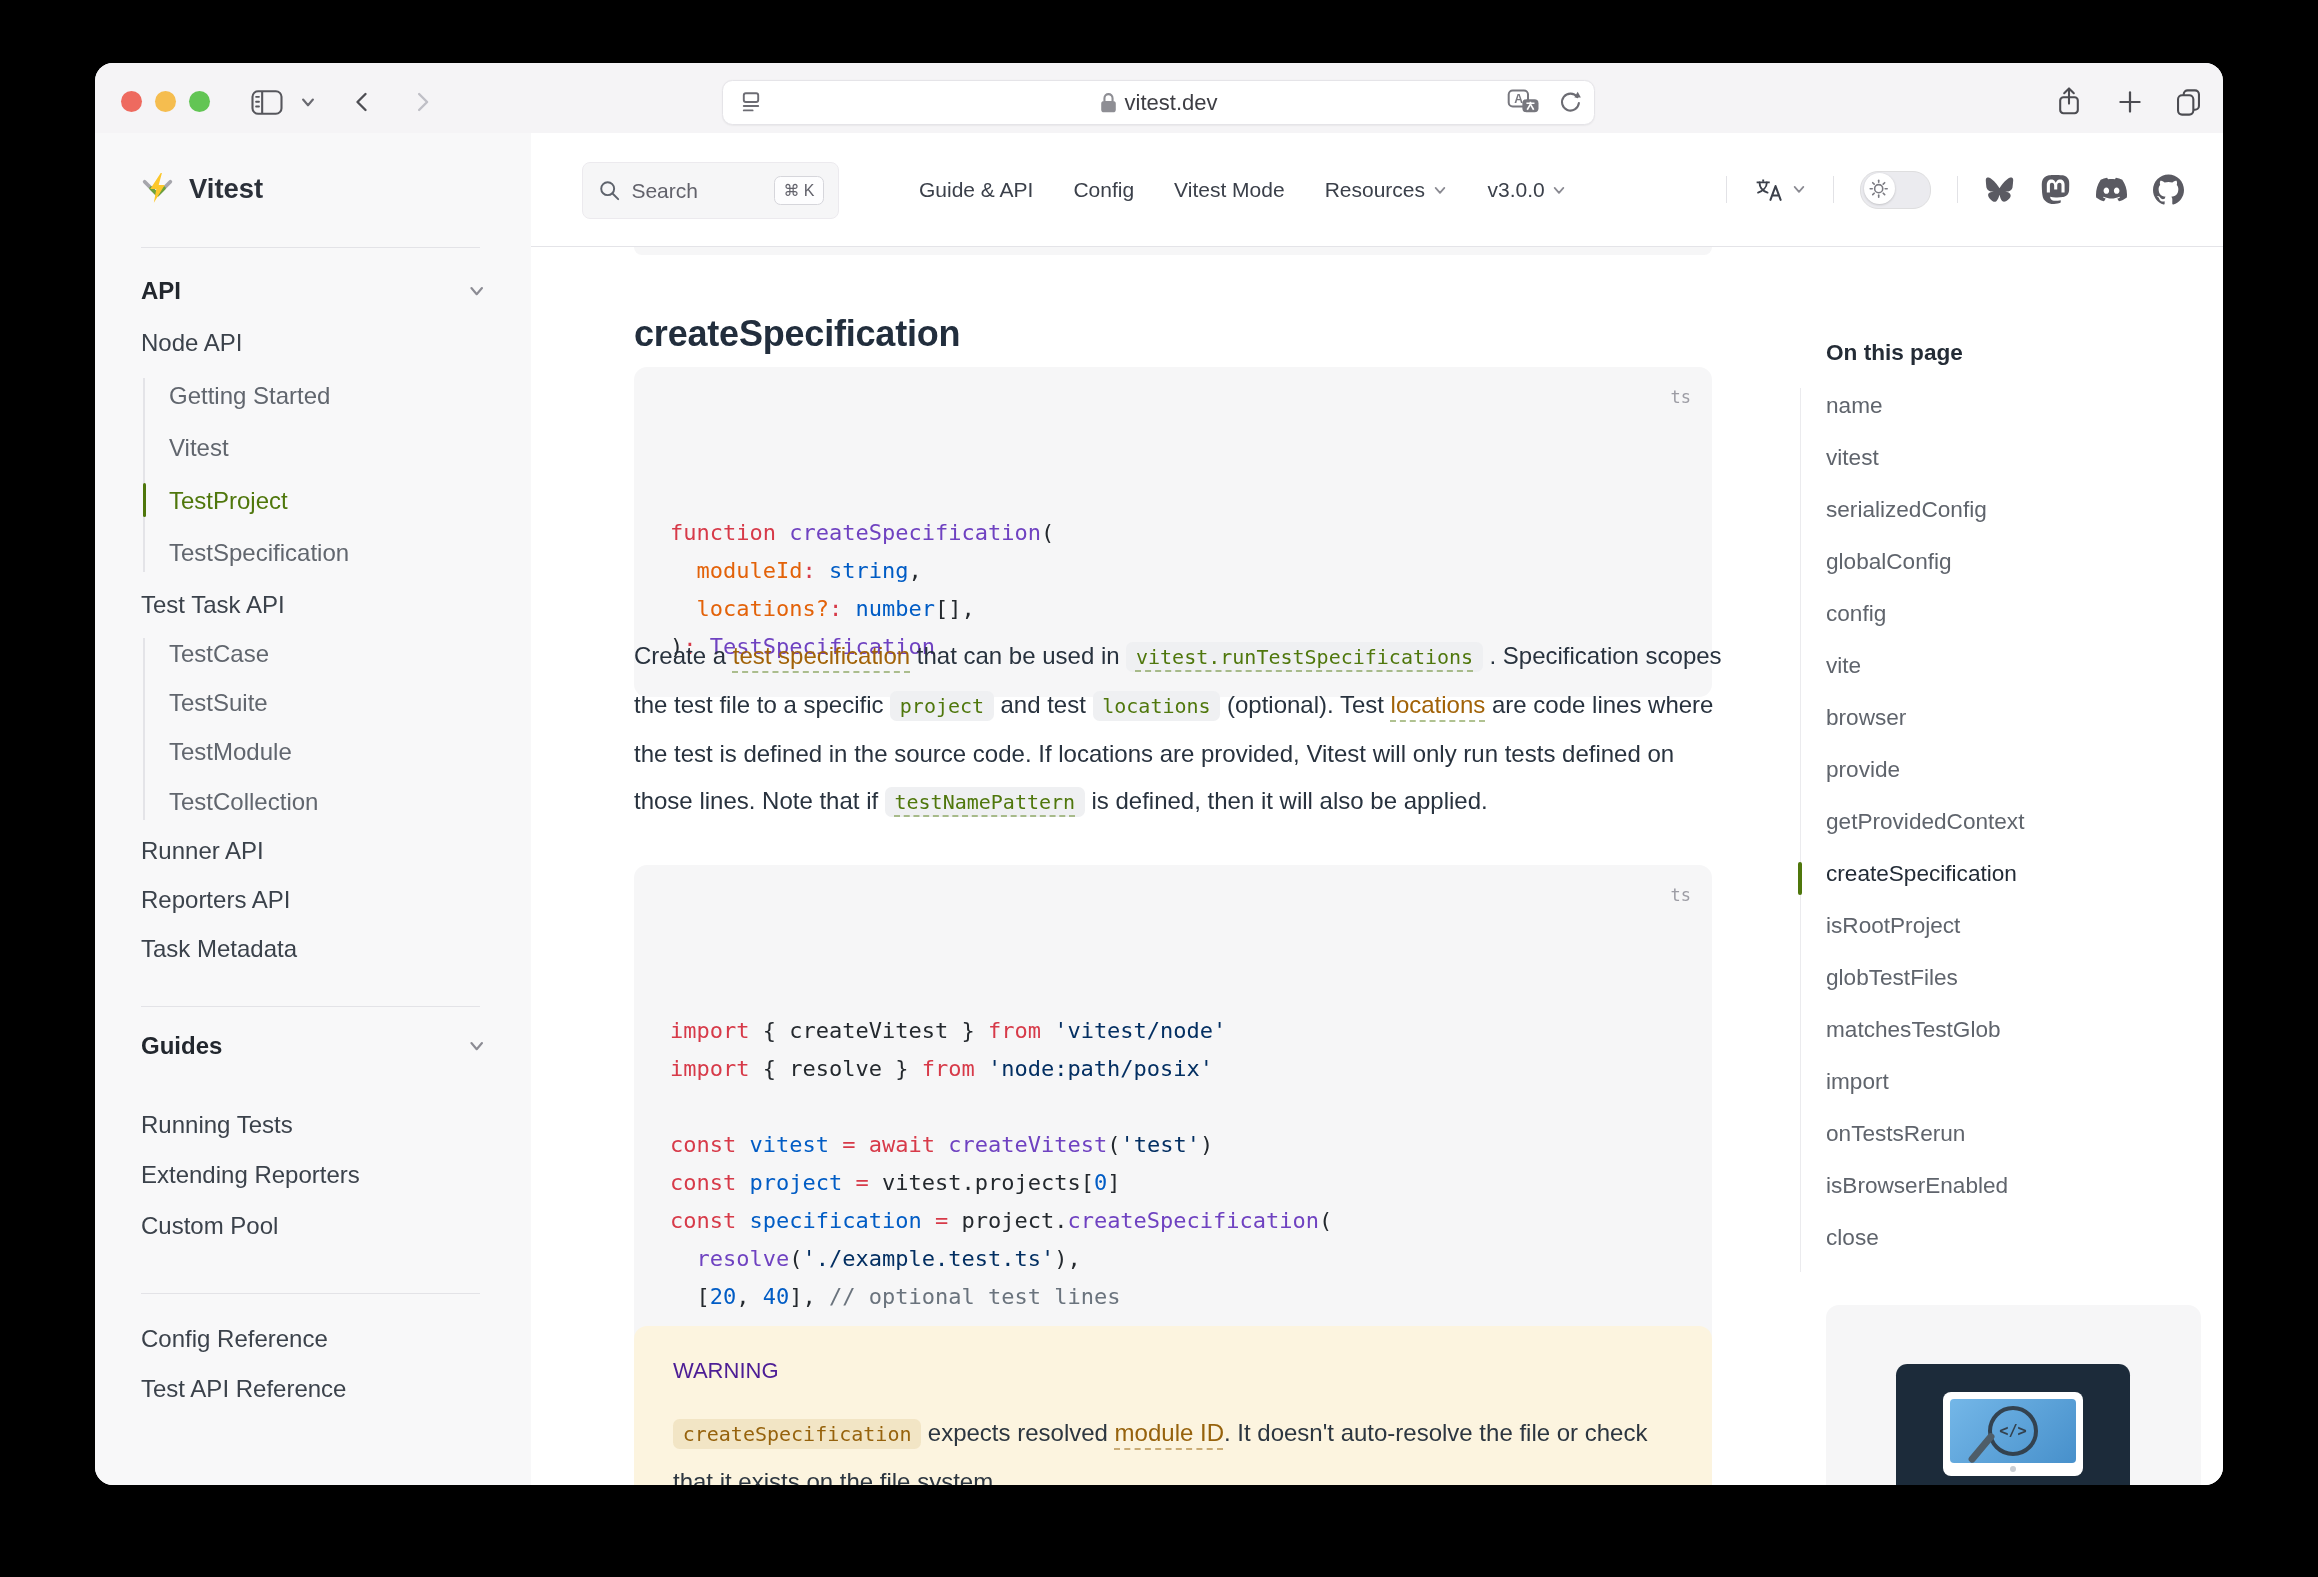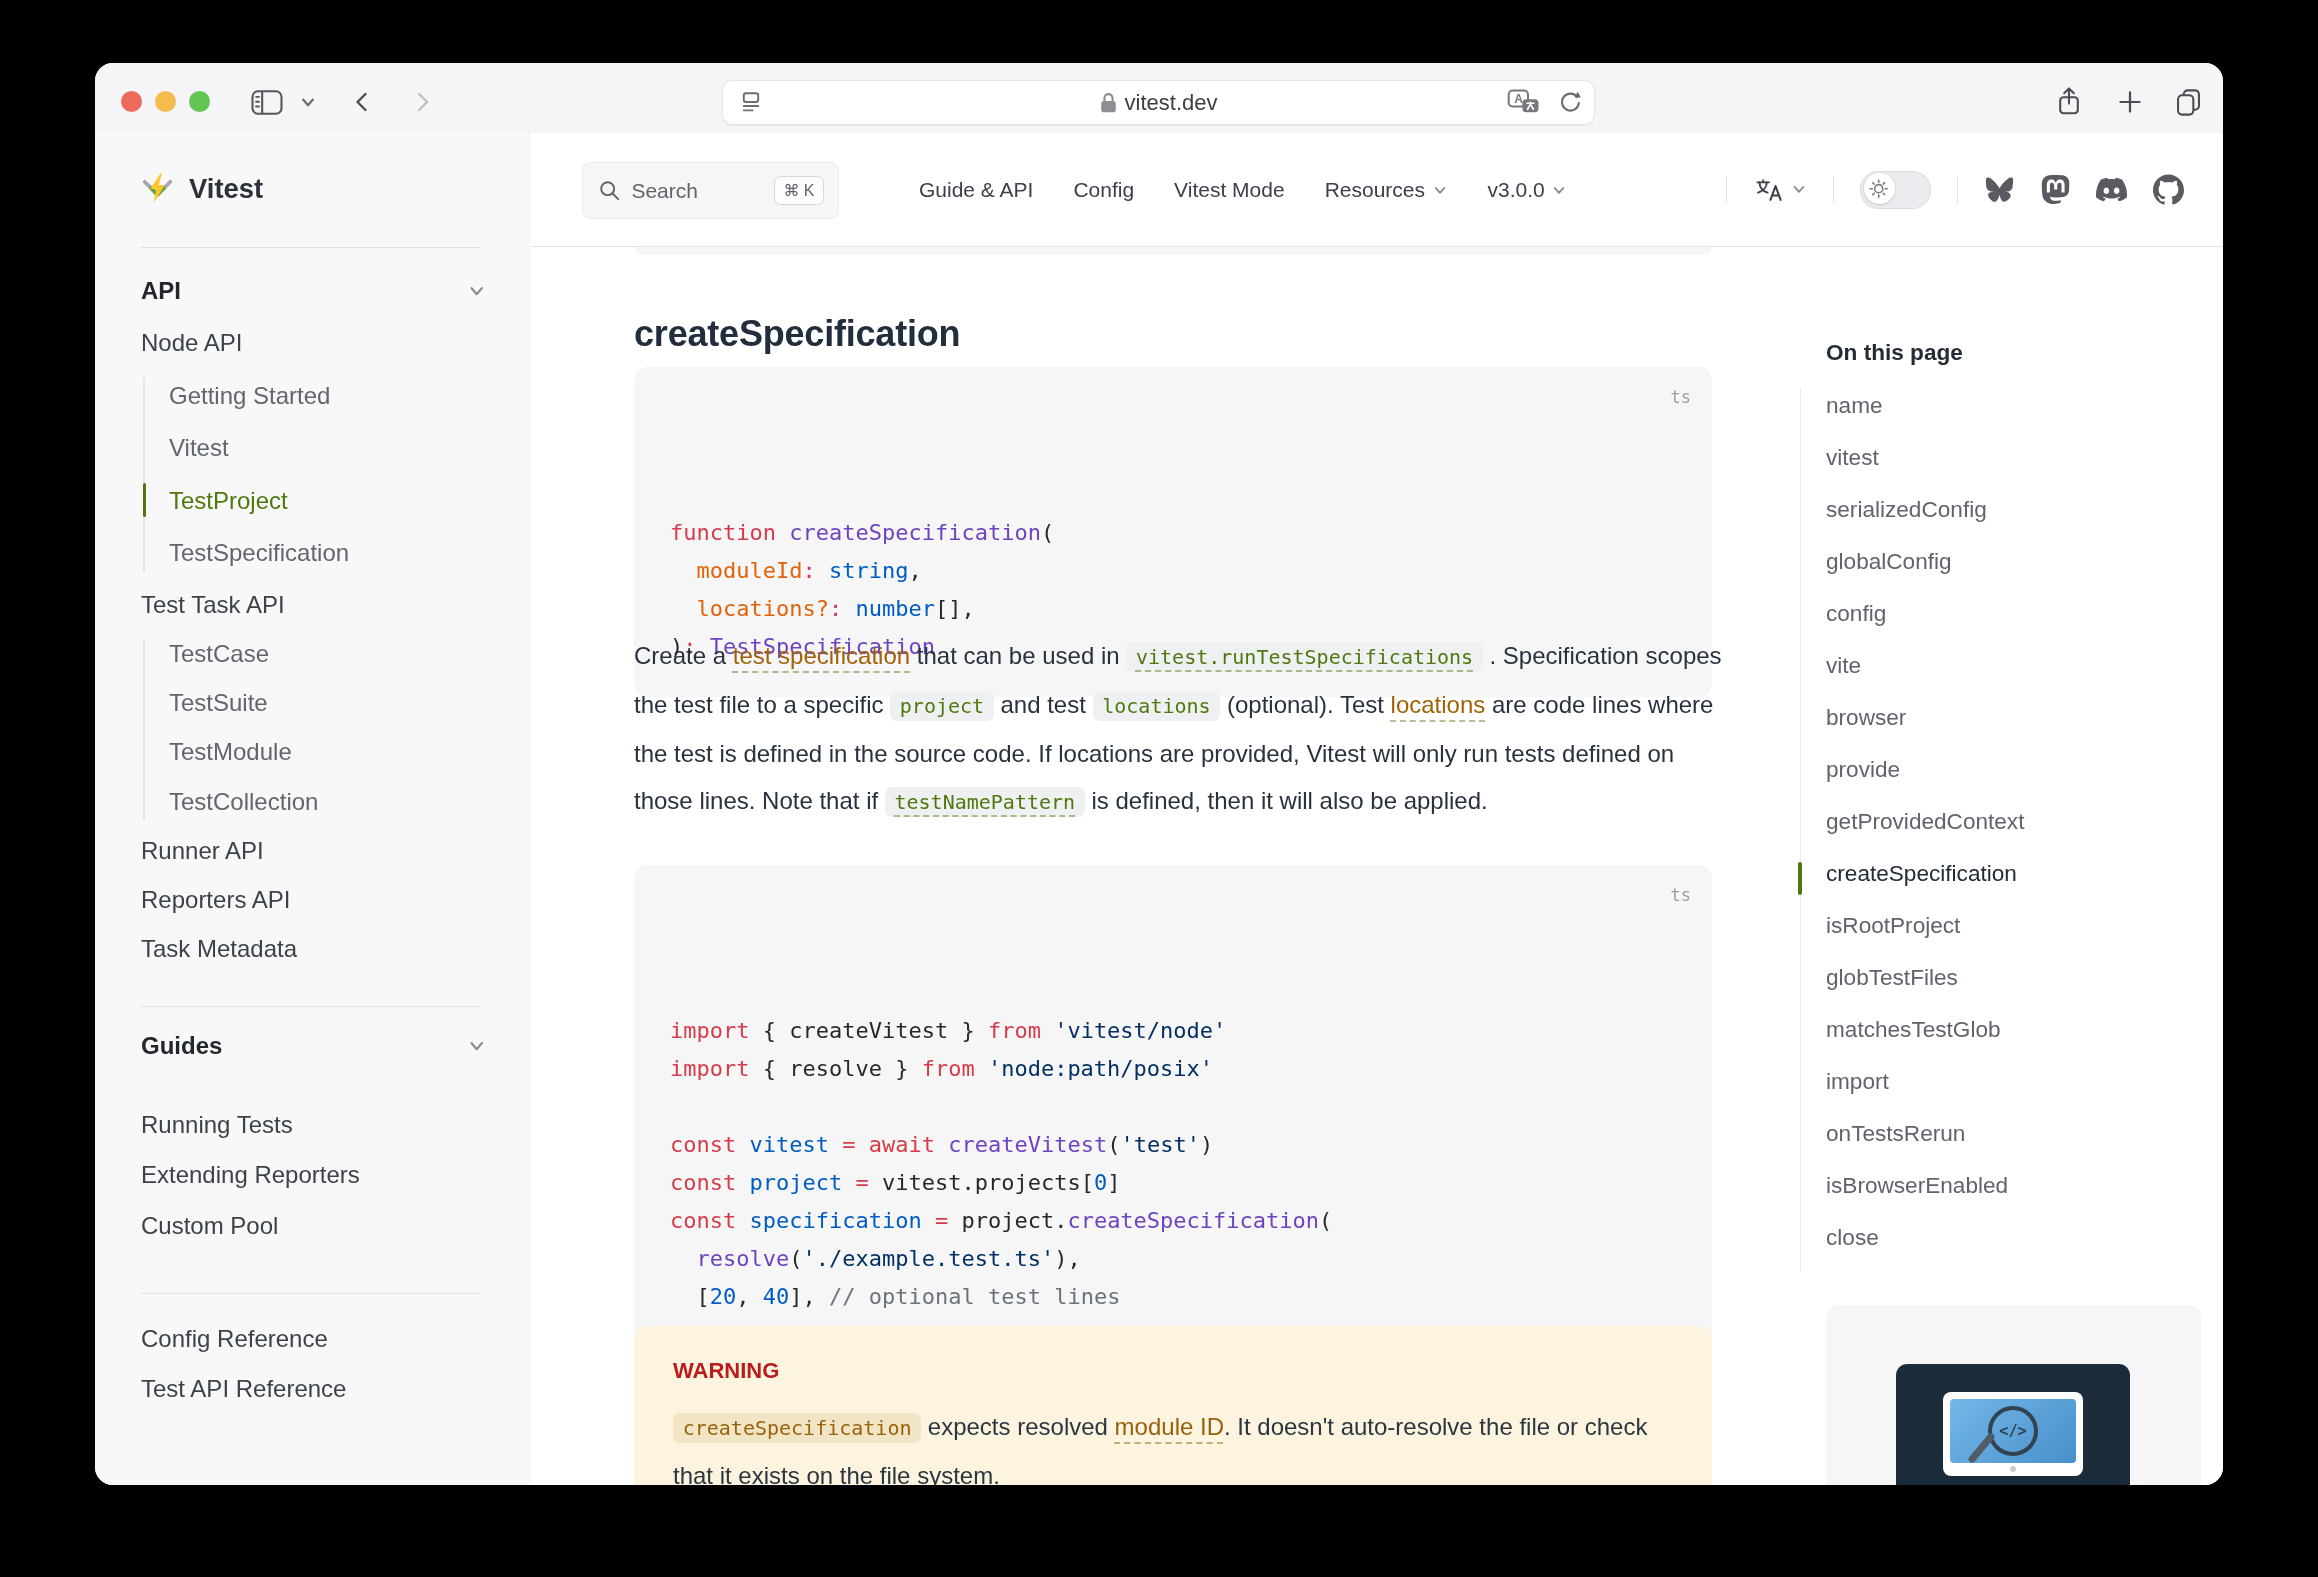--- a/index.html
+++ b/index.html
@@ -56,21 +56,21 @@
   .tk-s{color:#032f62}.tk-c{color:#6a737d}.tk-d{color:#24292e}
   .para{position:absolute;left:103px;top:361px;width:1098px;font-size:24px;line-height:47px;color:#28323e;}
   .run-link{color:#a16207;text-decoration:underline dashed;text-decoration-color:rgba(79,119,12,.45);
             text-decoration-thickness:1.6px;text-underline-offset:6.5px;cursor:pointer;}
   .run-code{font-family:"DejaVu Sans Mono","Liberation Mono",monospace;font-size:20px;background:#eff0f2;
             border-radius:6.5px;padding:3.2px 9.7px;color:#4f770c;white-space:nowrap;}
   .run-code-link{text-decoration:underline dashed;text-decoration-color:rgba(79,119,12,.45);
                  text-decoration-thickness:1.6px;text-underline-offset:5.7px;cursor:pointer;}
   .warning{position:absolute;left:103px;top:1079px;width:1078px;height:274px;background:#fcf4df;border-radius:13px;
            padding:29px 39px;box-sizing:border-box;}
-  .warn-title{font-size:22px;font-weight:700;color:#b91c1c;line-height:32px;margin-bottom:16px;}
+  .warn-title{font-size:22px;font-weight:400;color:#4c1d95;line-height:32px;margin-bottom:22px;}
   .warn-body{font-size:24px;line-height:47px;color:#2c3640;}
   .run-code-warn{background:rgba(177,128,24,.13);color:#96620c;}
   .run-link-warn{color:#96620c;text-decoration-color:rgba(150,98,12,.5);}
   
   .aside-line{position:absolute;left:1269px;top:141px;width:0.8px;height:884px;background:#ebebee;}
   .aside-title{position:absolute;left:1295px;top:88px;font-size:22.6px;font-weight:600;color:#242c36;line-height:36px;}
   .aside-list{position:absolute;left:1295px;top:133px;width:347px;}
   .aside-item{height:52px;line-height:52px;font-size:22.6px;color:#5f646c;cursor:pointer;white-space:nowrap;}
   .aside-item.active{color:#222b36;}
   .aside-marker{position:absolute;left:1267px;top:615px;width:4px;height:33px;background:#4f770c;border-radius:2.4px;}

